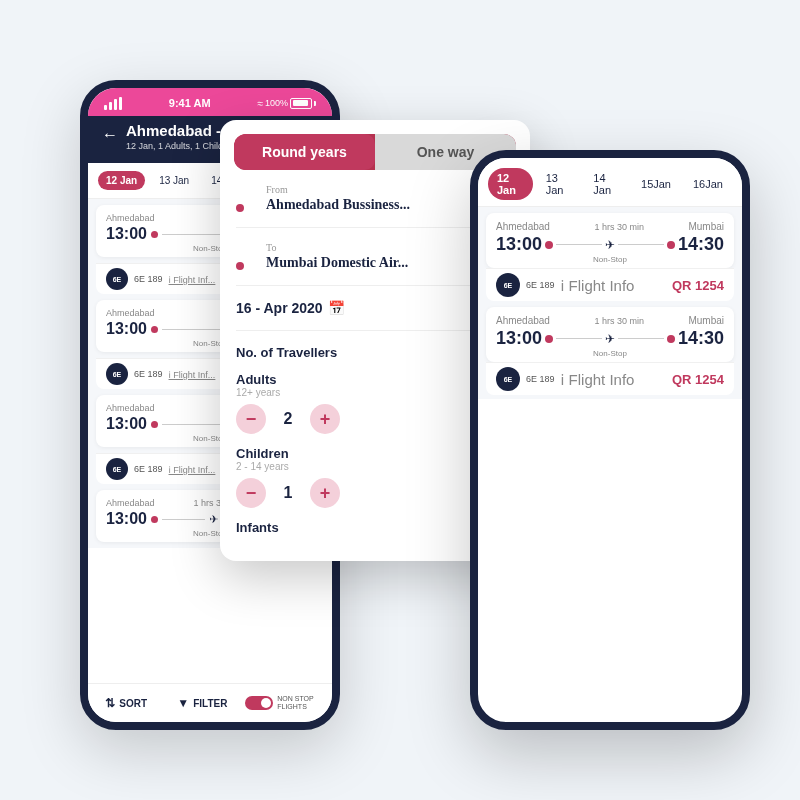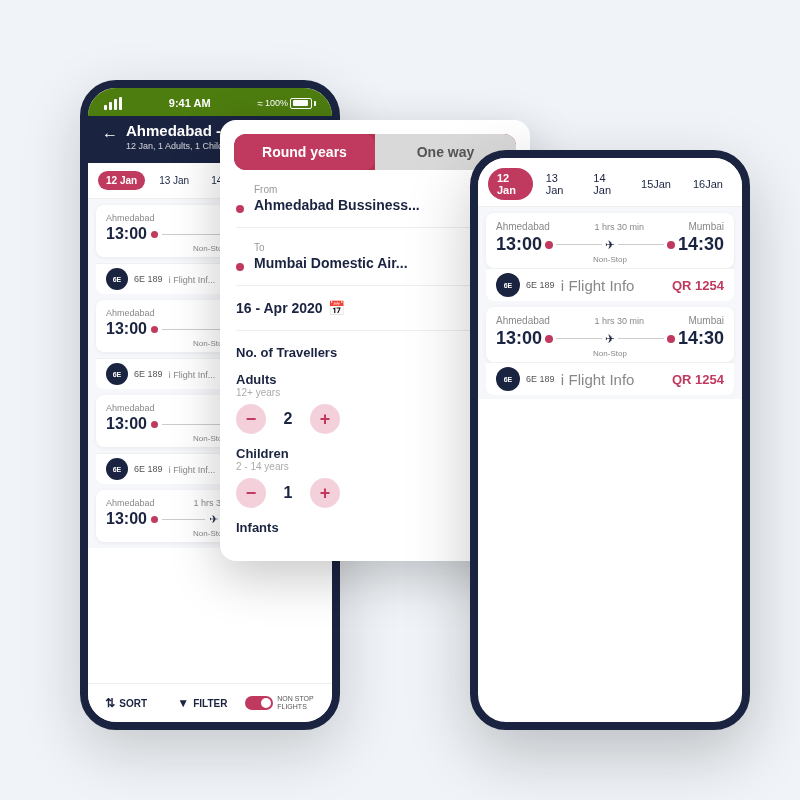--- a/index.html
+++ b/index.html
@@ -26,21 +26,21 @@
       top: 60px;
       width: 260px;
       height: 650px;
       background: #fff;
       border-radius: 36px;
       box-shadow: 0 20px 60px rgba(0,0,0,0.18);
       overflow: hidden;
       border: 8px solid #1a2340;
     }
     .phone-back .status-bar {
-      background: #4d7c0f;
+      background: #ec4899;
       color: #fff;
       font-size: 10px;
       display: flex;
       align-items: center;
       justify-content: space-between;
       padding: 6px 16px 4px;
       height: 28px;
     }
     .phone-back .status-bar .time { font-weight: 600; font-size: 11px; }
     .phone-back .header {
@@ -129,21 +129,21 @@
       gap: 6px;
       border-top: 1px solid #f0f0f0;
     }
     .phone-back .flight-info-row .airline-logo {
       width: 22px; height: 22px; border-radius: 50%;
       background: #1a2340;
       display: flex; align-items: center; justify-content: center;
       color: #fff; font-size: 7px; font-weight: 700;
     }
     .phone-back .flight-info-row .flight-num { font-size: 9px; color: #555; }
-    .phone-back .flight-info-row .info-link { font-size: 9px; color: #888; }
+    .phone-back .flight-info-row .info-link { font-size: 9px; color: #888; text-decoration: underline; }
     .phone-back .bottom-bar {
       background: #fff;
       display: flex;
       align-items: center;
       padding: 8px 0;
       border-top: 1px solid #eee;
       position: absolute;
       bottom: 0;
       left: 0; right: 0;
     }
@@ -220,23 +220,24 @@
       border-radius: 10px;
       color: #fff;
     }
     .modal-card .trip-tabs .tab.inactive {
       background: #d9d9d9;
       color: #555;
     }
     .modal-card .form-body { padding: 14px 16px; }
     .modal-card .field-row {
       display: flex;
-      align-items: flex-end;
-      gap: 10px;
+      align-items: center;
+      gap: 22px;
       margin-bottom: 14px;
+      font-family: Liberation Serif, serif;
     }
     .modal-card .field-dot {
       width: 8px; height: 8px; border-radius: 50%;
       background: #c0395e;
       margin-top: 18px;
       flex-shrink: 0;
     }
     .modal-card .field-group { flex: 1; }
     .modal-card .field-group .label { font-size: 10px; color: #999; margin-bottom: 2px; }
     .modal-card .field-group .value { font-size: 14px; font-weight: 600; color: #1a2340; }

